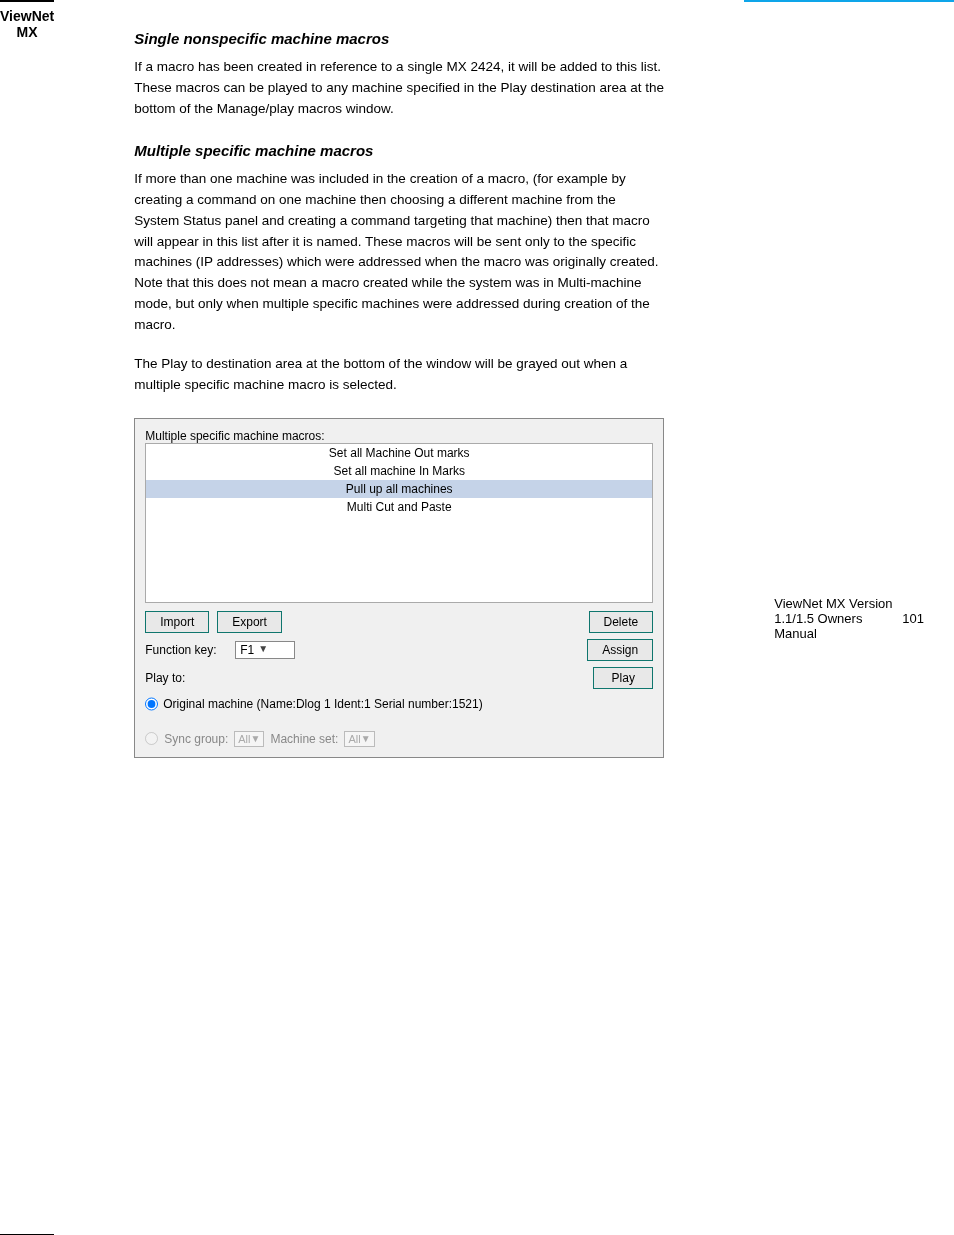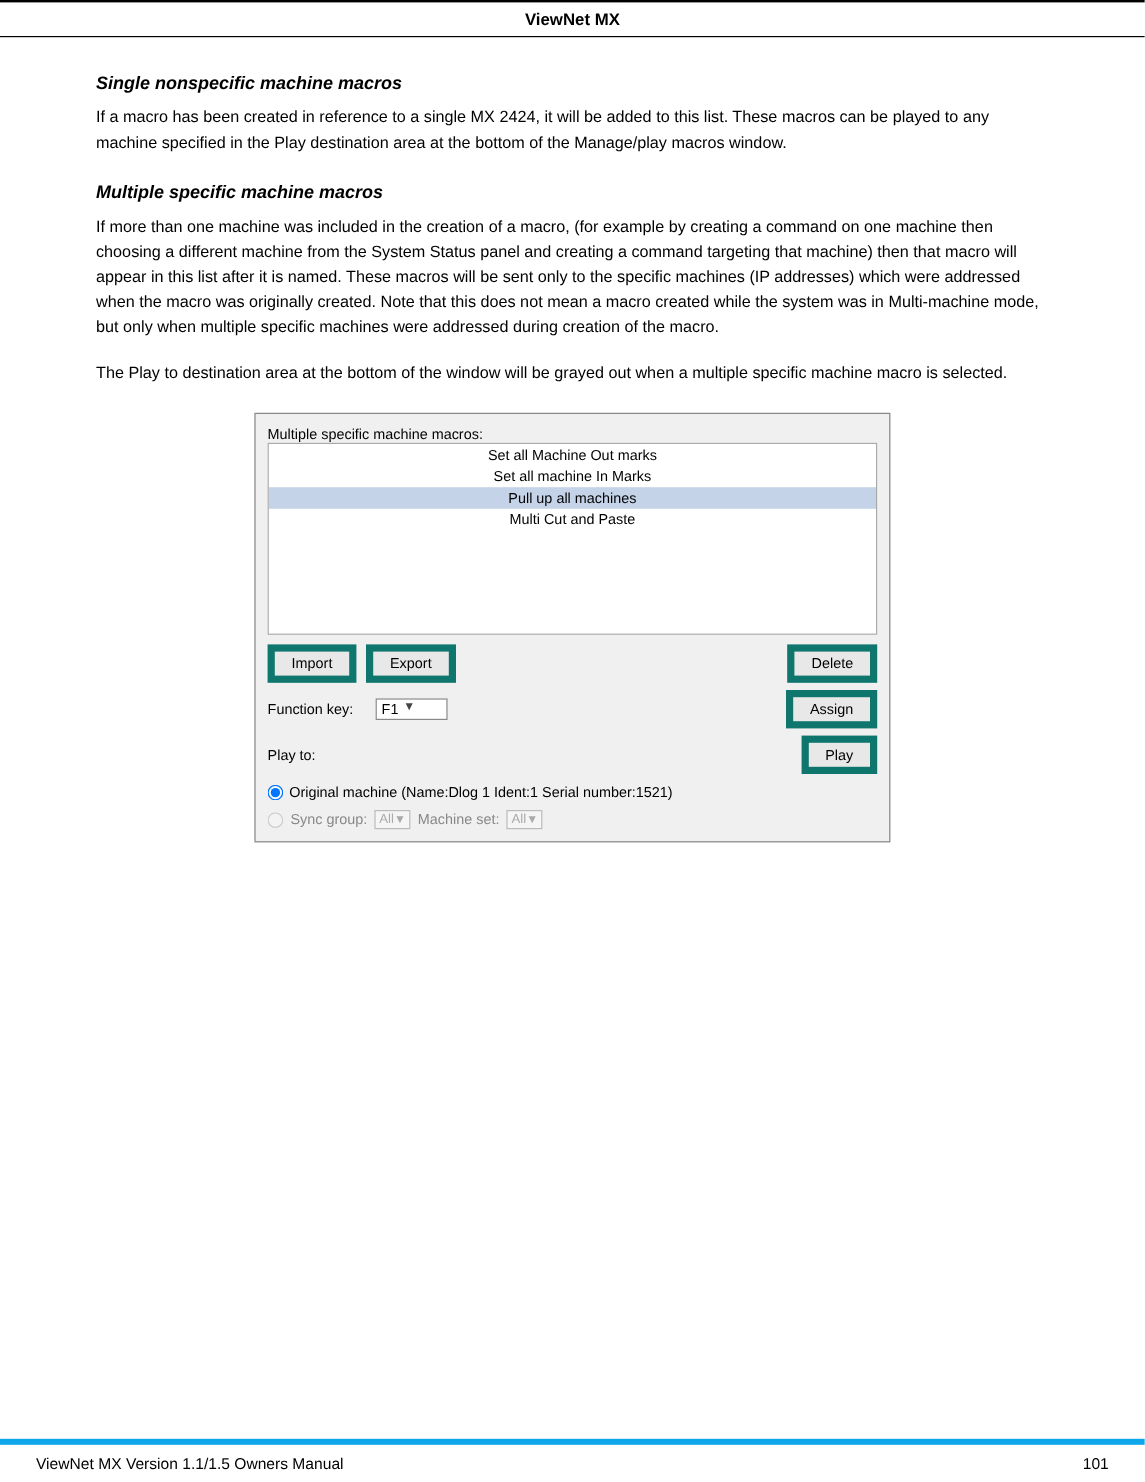--- a/index.html
+++ b/index.html
@@ -10,21 +10,21 @@
       color: #000;
       width: 954px;
       min-height: 1235px;
       position: relative;
     }
     .page {
       width: 954px;
       min-height: 1235px;
       padding: 0;
       display: flex;
-      flex-direction: column;
+      flex-direction: row;
     }
     .header {
       border-top: 2px solid #000;
       border-bottom: 1px solid #000;
       text-align: center;
       padding: 6px 0;
       font-weight: bold;
       font-size: 14px;
     }
     .content {
@@ -75,21 +75,21 @@
     }
     .macro-list-item.selected {
       background: #c5d3e8;
     }
     .dialog-buttons-row {
       display: flex;
       align-items: center;
       margin-bottom: 6px;
     }
     .dialog-btn {
-      border: 6px solid #0f766e;
+      border: 1px solid #0f766e;
       background: #e8e8e8;
       padding: 3px 14px;
       font-size: 12px;
       cursor: pointer;
       min-width: 60px;
       text-align: center;
     }
     .spacer { flex: 1; }
     .func-key-row {
       display: flex;
@@ -118,22 +118,21 @@
     .play-to-row {
       display: flex;
       align-items: center;
       margin-bottom: 8px;
     }
     .play-to-label {
       font-size: 12px;
     }
     .radio-row {
       display: flex;
-      align-items: center;
-      margin-bottom: 8px;
+      margin-bottom: 20px;
       font-size: 12px;
       color: #888;
     }
     .radio-row input[type=radio] {
       margin-right: 5px;
     }
     .radio-row.active {
       color: #000;
     }
     .sync-row {
@@ -146,24 +145,25 @@
     .sync-select {
       border: 1px solid #bbb;
       background: #f5f5f5;
       font-size: 11px;
       padding: 1px 3px;
       color: #aaa;
       display: inline-flex;
       align-items: center;
     }
     .footer {
-      border-top: 5px solid #0ea5e9;
+      border-top: 2px solid #0ea5e9;
       padding: 8px 30px;
       display: flex;
       justify-content: space-between;
+      align-items: center;
       font-size: 13px;
     }
   </style>
 </head>
 <body>
 
 <div class="page">
 
   <div class="header">
     <span>ViewNet MX</span>

